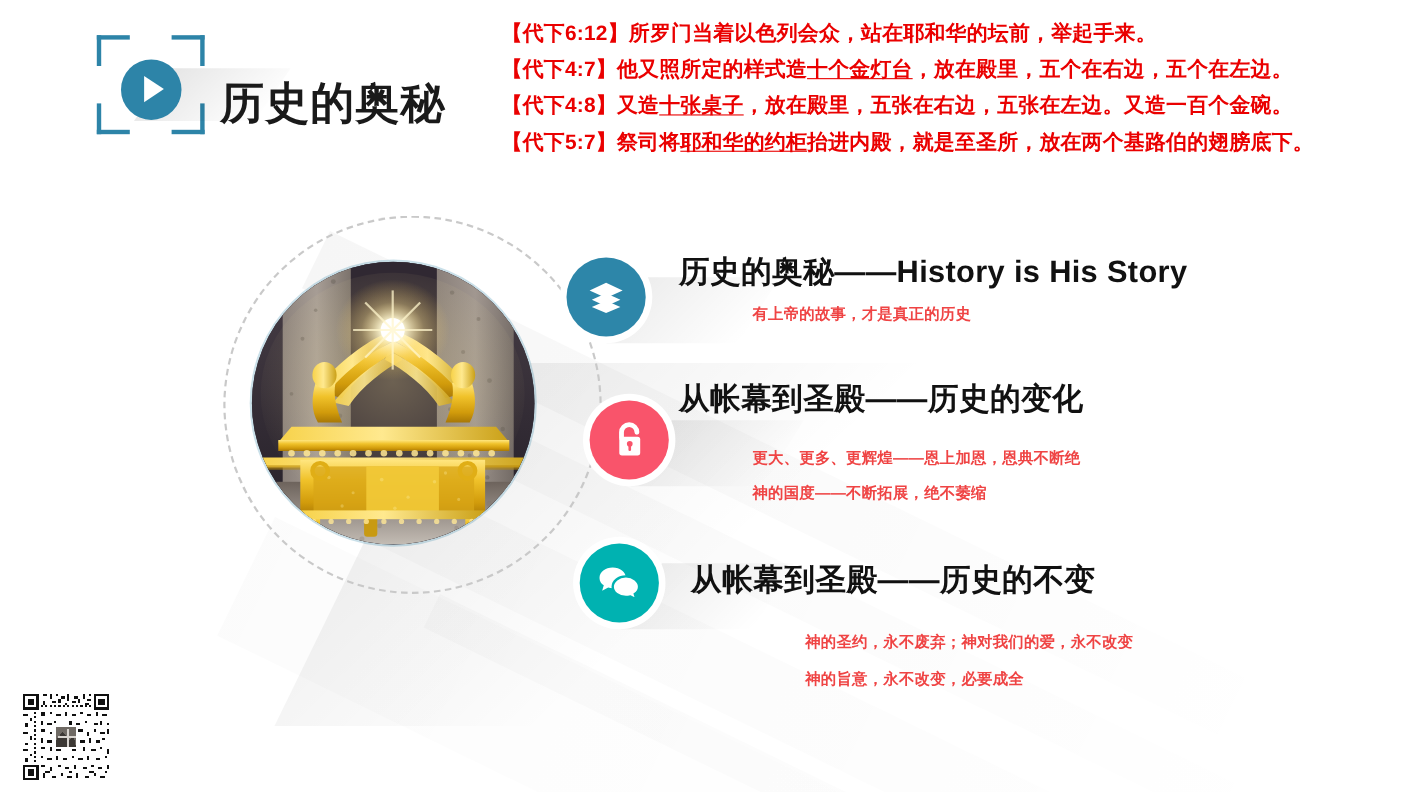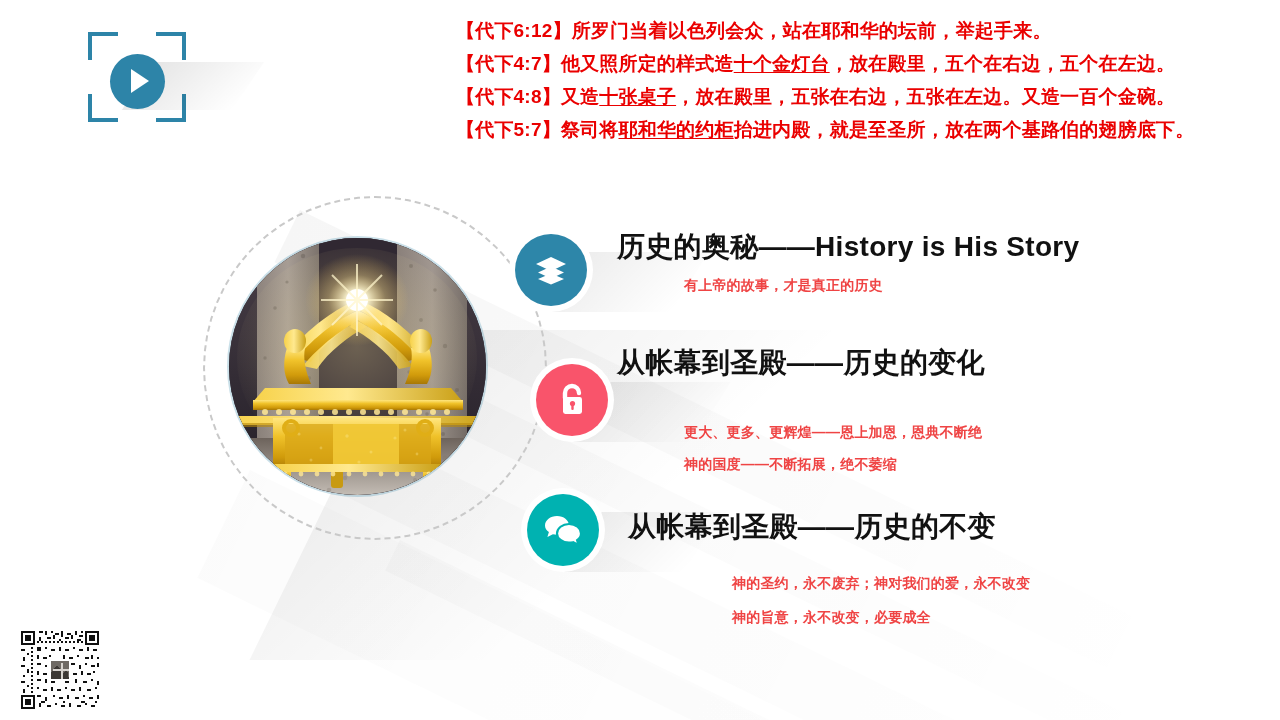--- a/index.html
+++ b/index.html
@@ -214,21 +214,21 @@
 
   
   #sec1 .bubble { left: 515px; top: 234px; background: #2d86a9; }
   #sec1 .bubble-shadow { left: 570px; top: 252px; }
   #sec1 .sec-title { left: 617px; top: 228px; }
   #sec1 .sec-lines { left: 684px; top: 270px; }
 
   #sec2 .bubble { left: 536px; top: 364px; background: #f9546b; }
   #sec2 .bubble-shadow { left: 592px; top: 382px; }
   #sec2 .sec-title { left: 617px; top: 344px; }
-  #sec2 .sec-lines { left: 684px; top: 400px; margin-top: 16px; }
+  #sec2 .sec-lines { left: 684px; top: 400px; }
 
   #sec3 .bubble { left: 527px; top: 494px; background: #00b2b1; }
   #sec3 .bubble-shadow { left: 583px; top: 512px; }
   #sec3 .sec-title { left: 628px; top: 508px; }
   #sec3 .sec-lines { left: 684px; top: 566px; margin-left: 48px; }
   #sec3 .sec-lines .sline { line-height: 34px; }
 
   
   .qr {
     position: absolute;
@@ -259,20 +259,21 @@
       <div class="edge-t"></div>
         <div class="edge-b"></div>
       <div class="edge-l"></div>
         <div class="edge-r"></div>
       <div class="gap-t"></div>
         <div class="gap-b"></div>
       <div class="gap-l"></div>
         <div class="gap-r"></div>
     </div>
     <div class="play-circle"></div>
+    <div class="logo-title">历史的奥秘</div>
   </div>
 
   <div class="scripture">
     <div class="line">
       <span>【代下6:12】</span><span>所罗门当着以色列会众，站在耶和华的坛前，举起手来。</span><span class="u"></span><span></span>
     </div>
     <div class="line">
       <span>【代下4:7】</span><span>他又照所定的样式造</span><span class="u">十个金灯台</span><span>，放在殿里，五个在右边，五个在左边。</span>
     </div>
     <div class="line">

